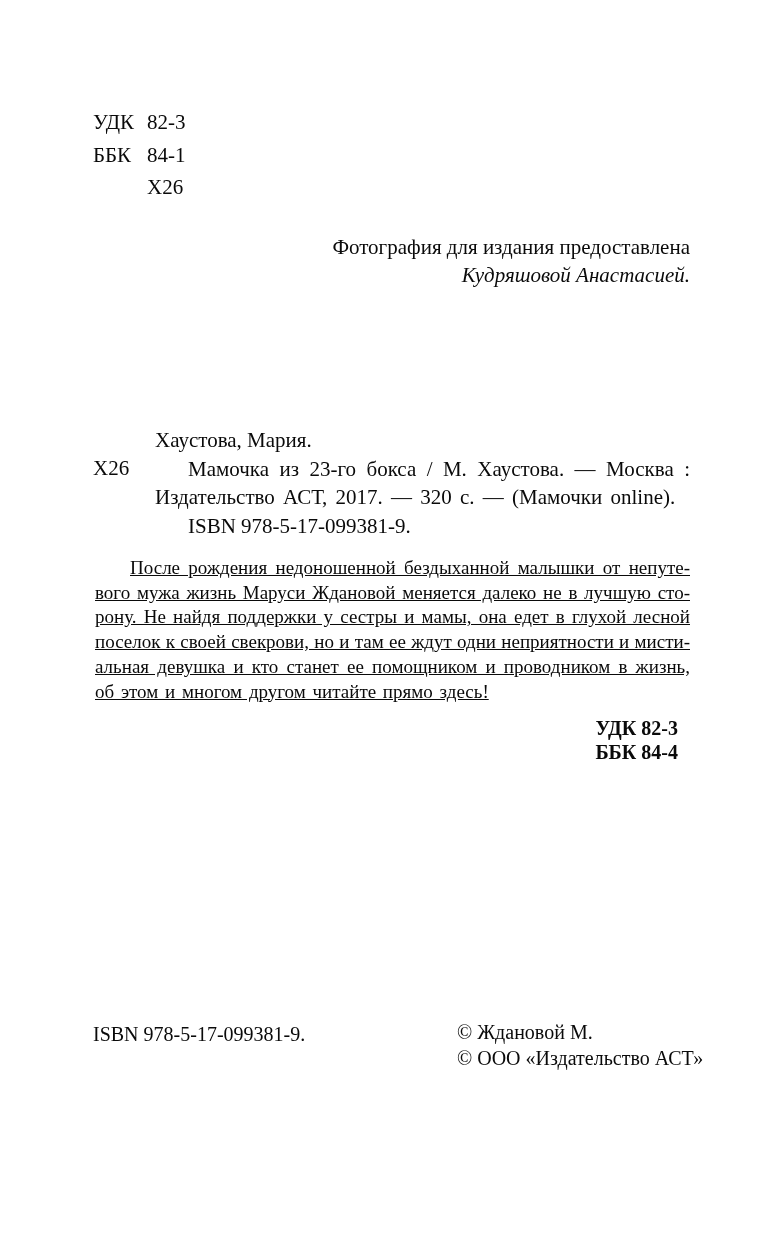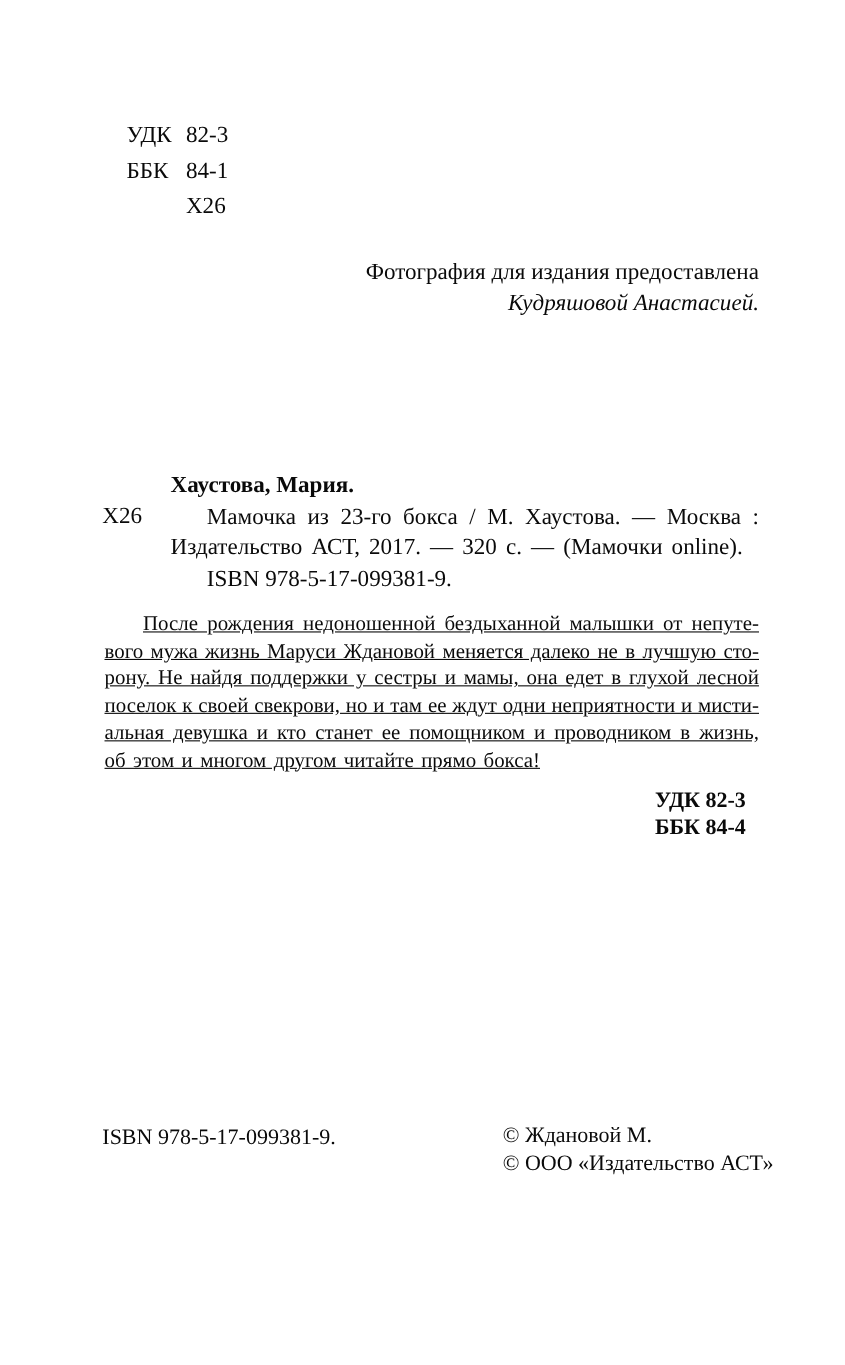--- a/index.html
+++ b/index.html
@@ -21,21 +21,20 @@
     position: absolute;
     left: 93px;
     top: 106px;
     font-size: 21px;
     line-height: 32.5px;
     white-space: nowrap;
   }
   .class-top .lbl {
     display: inline-block;
     width: 54px;
-    margin-left: 22px;
   }
   
   .photo-credit {
     position: absolute;
     left: 95px;
     top: 233px;
     width: 595px;
     text-align: right;
     font-size: 21px;
     line-height: 28px;
@@ -43,21 +42,21 @@
   .photo-credit .it { font-style: italic; }
   
   .record {
     position: absolute;
     left: 155px;
     top: 426px;
     width: 535px;
     font-size: 21px;
     line-height: 28.5px;
   }
-  .record .author { font-weight: bold; }
+  .record .author { font-weight: normal; }
   .record .jline {
     text-align: justify;
     text-align-last: justify;
     padding-left: 33px;
   }
   .record .line2 { word-spacing: 3px; }
   .record .isbn-line { padding-left: 33px; }
   .margin-sign {
     position: absolute;
     left: 93px;
@@ -136,21 +135,21 @@
     <div class="line2">Издательство АСТ, 2017. — 320 с. — (Мамочки online).</div>
     <div class="isbn-line">ISBN 978-5-17-099381-9.</div>
   </div>
 
   <div class="annotation">
     <div class="al first">После рождения недоношенной бездыханной малышки от непуте-</div>
     <div class="al">вого мужа жизнь Маруси Ждановой меняется далеко не в лучшую сто-</div>
     <div class="al">рону. Не найдя поддержки у сестры и мамы, она едет в глухой лесной</div>
     <div class="al">поселок к своей свекрови, но и там ее ждут одни неприятности и мисти-</div>
     <div class="al">альная девушка и кто станет ее помощником и проводником в жизнь,</div>
-    <div class="al last">об этом и многом другом читайте прямо бокса!</div>
+    <div class="al last">об этом и многом другом читайте прямо здесь!</div>
   </div>
 
   <div class="class-bottom">
     <div>УДК 82-3</div>
     <div>ББК 84-4</div>
   </div>
 
   <div class="footer-isbn">ISBN 978-5-17-099381-9.</div>
 
   <div class="footer-copyright">

